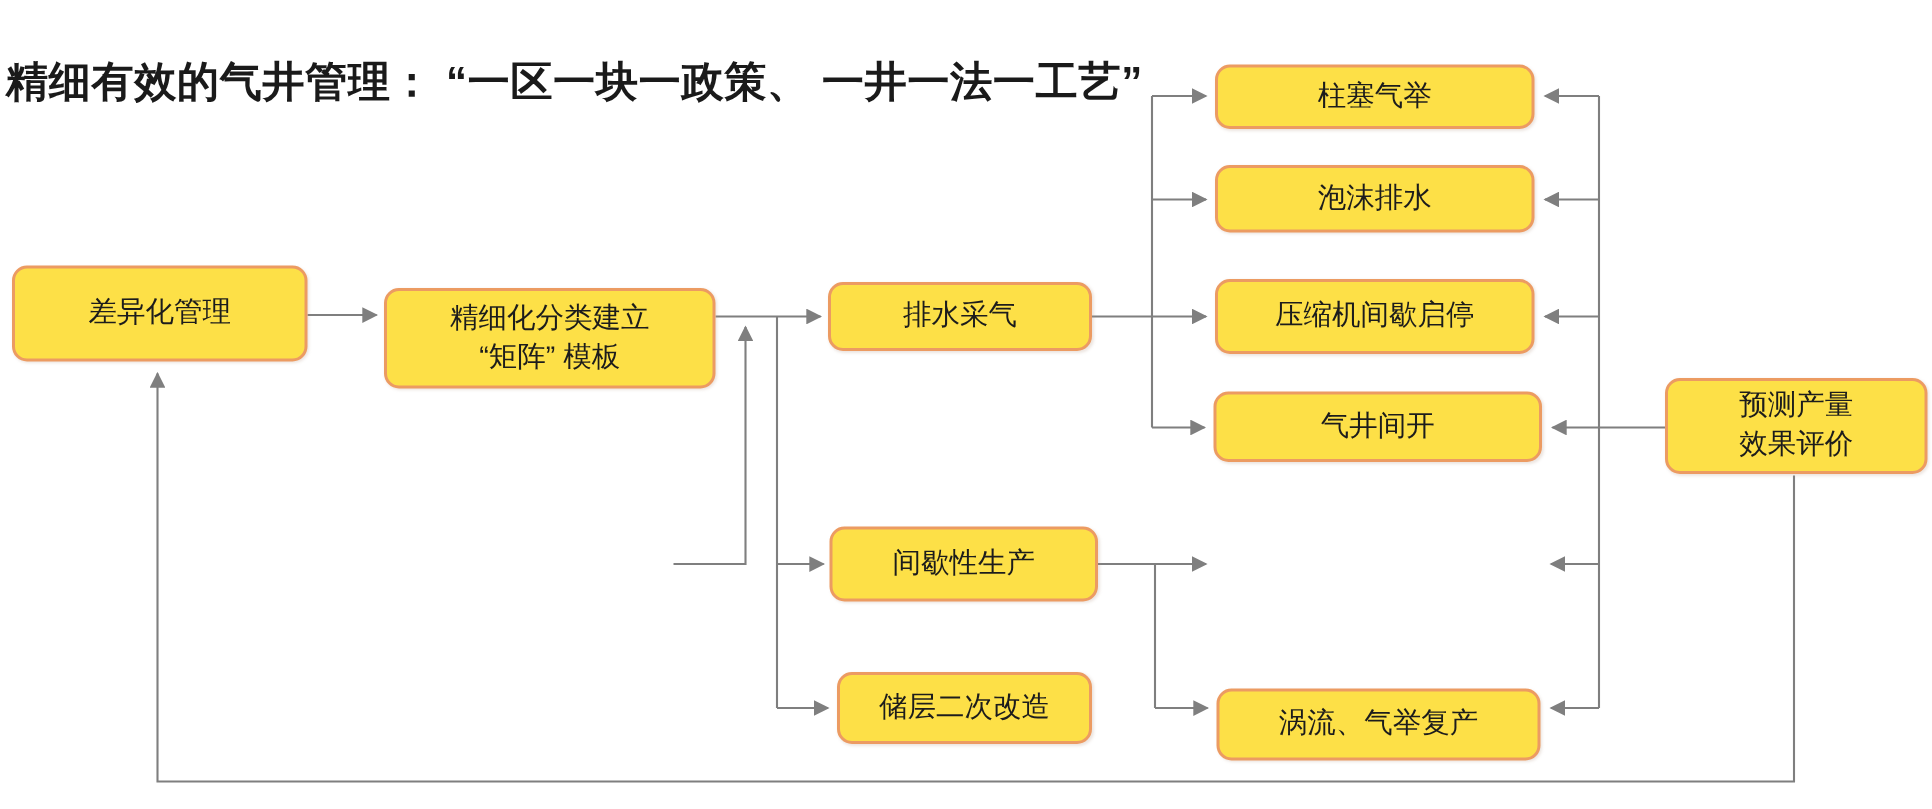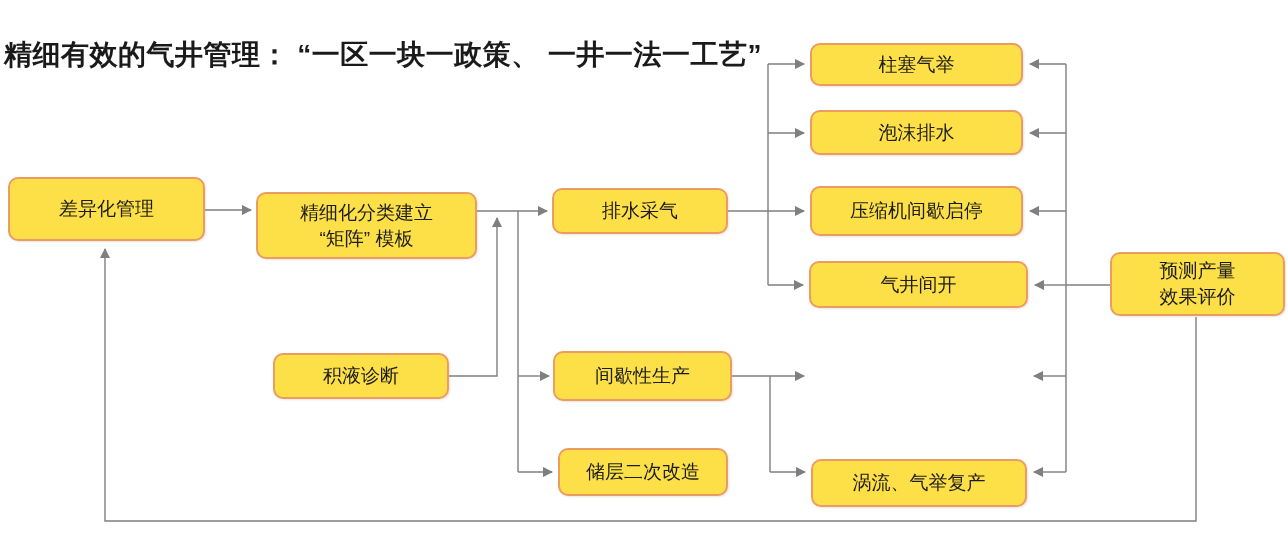--- a/index.html
+++ b/index.html
@@ -82,23 +82,20 @@
 
   <div class="node" style="left:8px; top:177px; width:197px; height:64px">
     <div>差异化管理</div>
   </div>
 
   <div class="node" style="left:256px; top:192px; width:221px; height:67px">
     <div>精细化分类建立</div>
     <div>“矩阵” 模板</div>
   </div>
 
-  <div class="node" style="left:273px; top:353px; width:176px; height:46px">
-    <div>积液诊断</div>
-  </div>
 
   <div class="node" style="left:552px; top:188px; width:176px; height:46px">
     <div>排水采气</div>
   </div>
 
   <div class="node" style="left:553px; top:351px; width:179px; height:50px">
     <div>间歇性生产</div>
   </div>
 
   <div class="node" style="left:558px; top:448px; width:170px; height:48px">

